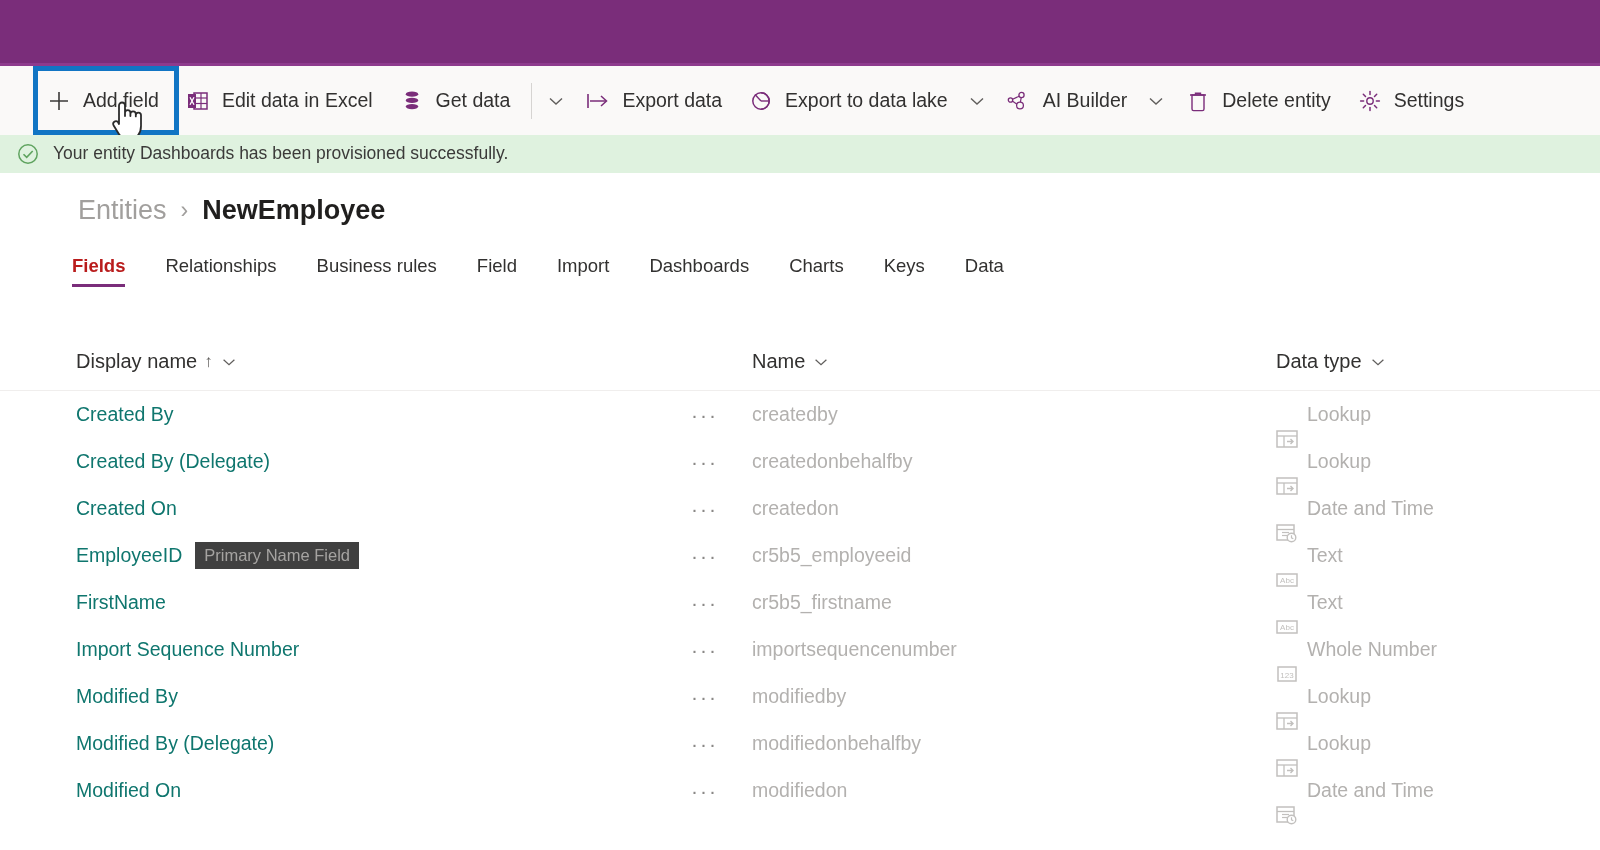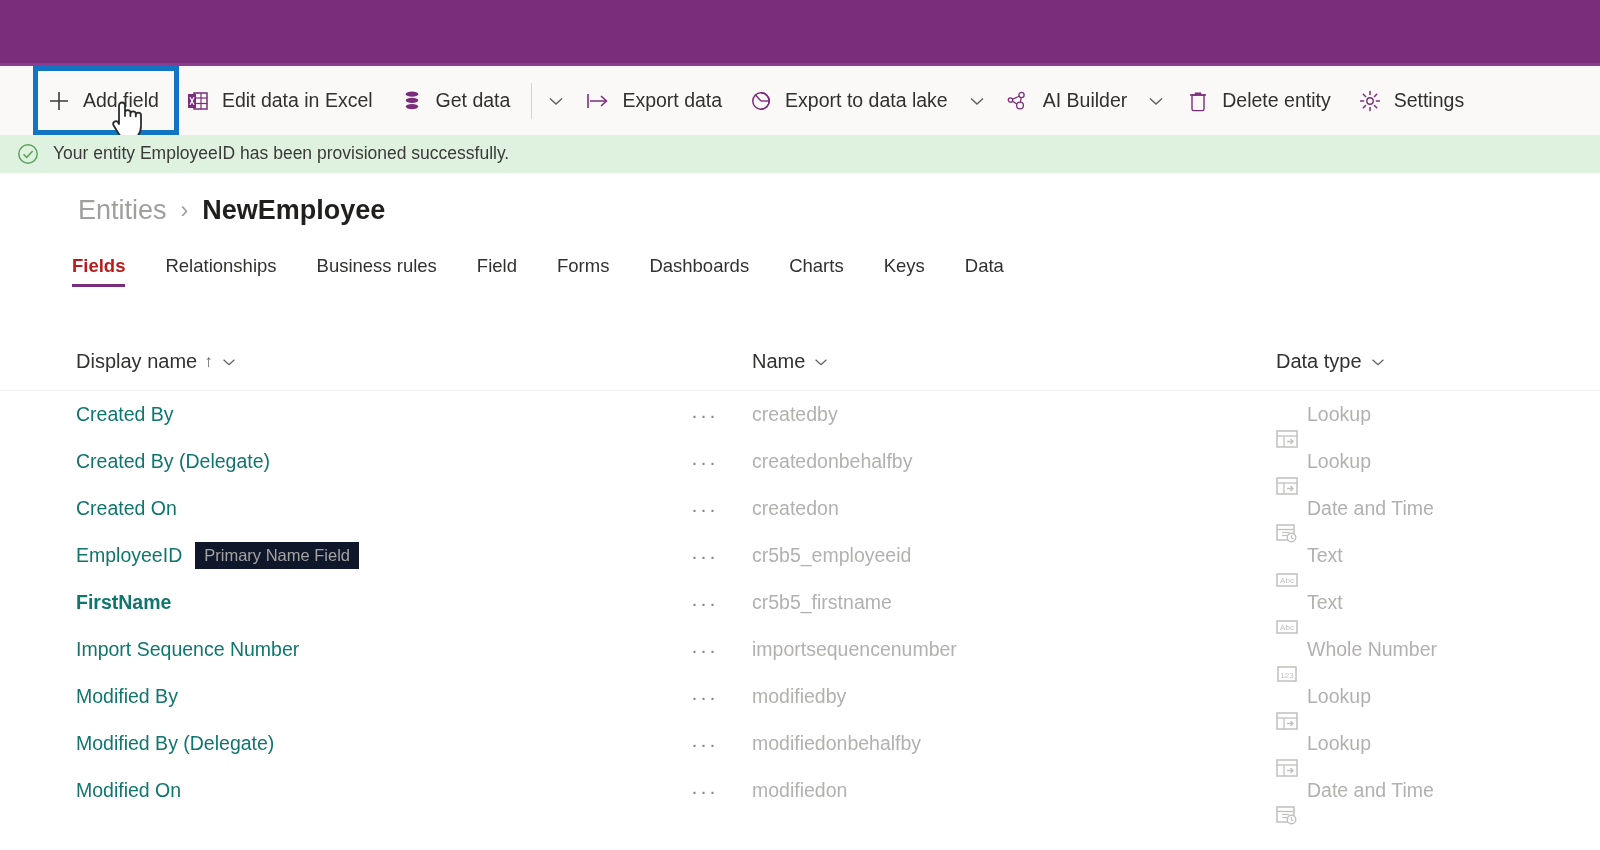--- a/index.html
+++ b/index.html
@@ -239,24 +239,24 @@
     align-items: center;
     position: relative;
     padding-right: 10px;
     box-sizing: border-box;
   }
   .dn {
     font-size: 19.5px;
     color: #0f766e;
     white-space: nowrap;
   }
-  .dn.bold { font-weight: 700; }
+  .dn.bold { font-weight: 400; }
   .badge {
     margin-left: 13px;
-    background: #0f172a;
+    background: #404040;
     color: #a5a3a1;
     font-size: 16.5px;
     padding: 5px 9px 6px 9px;
     white-space: nowrap;
     line-height: 1;
   }
   .ellipsis {
     position: absolute;
     right: 34px;
     color: #8a8886;
@@ -433,37 +433,37 @@
     </svg>
   </div>
 
   <div class="notif">
     <span class="check">
       <svg width="24" height="24" viewBox="0 0 24 24">
         <circle cx="12" cy="12" r="9.2" fill="none" stroke="#5fa35f" stroke-width="1.5"></circle>
         <path d="M7.5 12.2l3.2 3.2 6-6.4" fill="none" stroke="#5fa35f" stroke-width="1.6"></path>
       </svg>
     </span>
-    <span class="notif-text">Your entity EmployeeID has been provisioned successfully.</span>
+    <span class="notif-text">Your entity Dashboards has been provisioned successfully.</span>
   </div>
 
   <div class="content">
 
     <div class="breadcrumb">
       <span class="bc-parent">Entities</span>
       <span class="bc-sep">›</span>
       <span class="bc-current">NewEmployee</span>
     </div>
 
     <div class="tabs">
       <div class="tab active"><span>Fields</span></div>
       <div class="tab"><span>Relationships</span></div>
       <div class="tab"><span>Business rules</span></div>
       <div class="tab"><span>Field</span></div>
-      <div class="tab"><span>Forms</span></div>
+      <div class="tab"><span>Import</span></div>
       <div class="tab"><span>Dashboards</span></div>
       <div class="tab"><span>Charts</span></div>
       <div class="tab"><span>Keys</span></div>
       <div class="tab"><span>Data</span></div>
     </div>
 
     <div class="grid">
 
       <div class="grid-head">
         <div class="th col-display">

